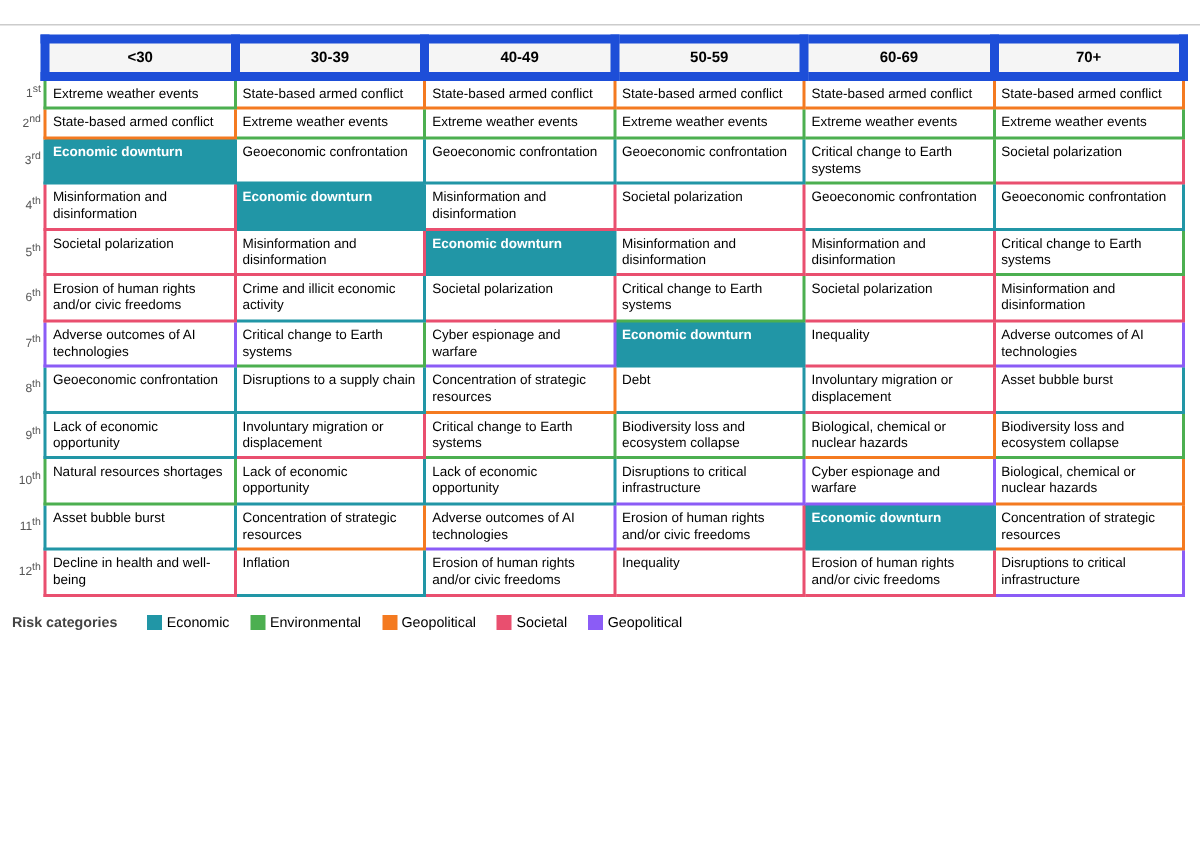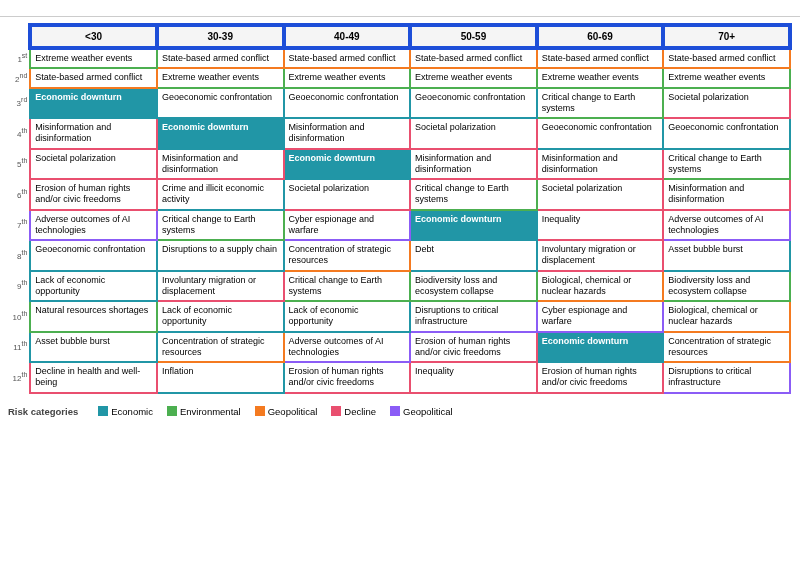--- a/index.html
+++ b/index.html
@@ -2,21 +2,21 @@
 <html><head>
   <meta charset="utf-8">
   <style>
     * { box-sizing: border-box; margin: 0; padding: 0; }
     body { font-family: Arial, sans-serif; font-size: 10px; background: #fff; width: 800px; }
     .header { display: flex; align-items: center; padding: 8px 10px; border-bottom: 1px solid #ccc; }
     .figure-label { font-size: 11px; color: #666; margin-right: 14px; letter-spacing: 1px; }
     .figure-title { font-size: 13px; font-weight: bold; }
     .table-wrap { padding: 6px 8px; }
     table { border-collapse: collapse; width: 100%; table-layout: fixed; }
-    th { font-size: 10px; font-weight: bold; text-align: center; padding: 4px 3px; background: #f5f5f5; border: 4px solid #1d4ed8; }
+    th { font-size: 10px; font-weight: bold; text-align: center; padding: 4px 3px; background: #f5f5f5; border: 6px solid #1d4ed8; }
     th.rank-col { width: 22px; background: #fff; border: none; }
     th.age-col { width: 125px; }
     td { font-size: 9px; padding: 3px 4px; vertical-align: top; border: 1px solid #ddd; line-height: 1.25; }
     td.rank-cell { text-align: right; font-size: 8px; color: #555; border: none; background: #fff; vertical-align: middle; padding-right: 2px; }
     .cell-economic { border: 2px solid #2196a6 !important; }
     .cell-environmental { border: 2px solid #4caf50 !important; }
     .cell-geopolitical { border: 2px solid #f47a20 !important; }
     .cell-societal { border: 2px solid #e94f6f !important; }
     .cell-technological { border: 2px solid #8b5cf6 !important; }
     .cell-highlight-economic { border: 2px solid #2196a6 !important; background: #2196a6 !important; color: #fff !important; font-weight: bold; margin-left: 44px; }
@@ -169,19 +169,19 @@
     <div class="legend-item">
       <div class="legend-swatch" style="background: rgb(76, 175, 80);"></div>
       <span>Environmental</span>
     </div>
     <div class="legend-item">
       <div class="legend-swatch" style="background: rgb(244, 122, 32);"></div>
       <span>Geopolitical</span>
     </div>
     <div class="legend-item">
       <div class="legend-swatch" style="background: rgb(233, 79, 111);"></div>
-      <span>Decline</span>
+      <span>Societal</span>
     </div>
     <div class="legend-item">
       <div class="legend-swatch" style="background: rgb(139, 92, 246);"></div>
       <span>Geopolitical</span>
     </div>
   </div>
 
 </body></html>

